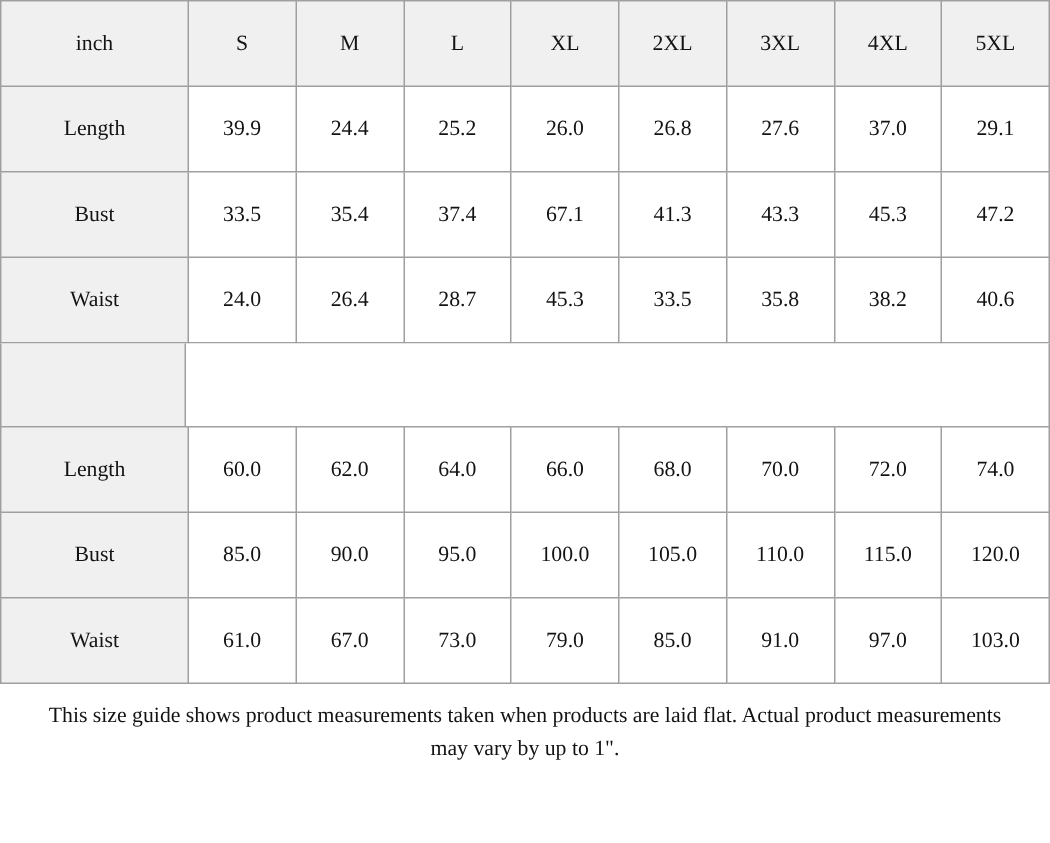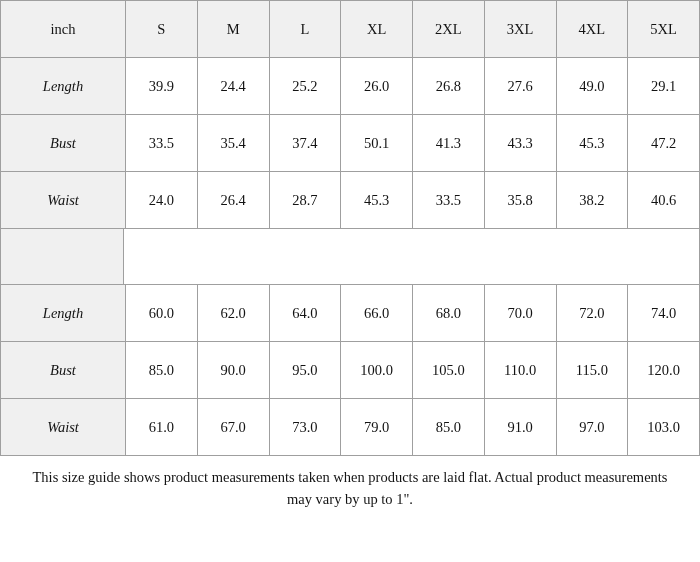--- a/index.html
+++ b/index.html
@@ -32,21 +32,20 @@
     text-align: center;
     vertical-align: middle;
     font-size: 14.5px;
     height: 56px;
     padding: 0;
     background: #ffffff;
     color: #131313;
   }
   table.size-table td.rowhead {
     background: #f0f0f0;
-    font-style: italic;
   }
   table.size-table tr.header-row td {
     background: #f0f0f0;
     height: 56px;
   }
   table.size-table tr.header-row td.unit-cell {
     font-size: 14.5px;
   }
   table.size-table td.unit-cell {
     width: 124px;
@@ -100,29 +99,29 @@
         <td>5XL</td>
       </tr>
       <tr>
         <td class="rowhead unit-cell">Length</td>
         <td>39.9</td>
         <td>24.4</td>
         <td>25.2</td>
         <td>26.0</td>
         <td>26.8</td>
         <td>27.6</td>
-        <td>49.0</td>
+        <td>37.0</td>
         <td>29.1</td>
       </tr>
       <tr>
         <td class="rowhead unit-cell">Bust</td>
         <td>33.5</td>
         <td>35.4</td>
         <td>37.4</td>
-        <td>50.1</td>
+        <td>67.1</td>
         <td>41.3</td>
         <td>43.3</td>
         <td>45.3</td>
         <td>47.2</td>
       </tr>
       <tr>
         <td class="rowhead unit-cell">Waist</td>
         <td>24.0</td>
         <td>26.4</td>
         <td>28.7</td>

